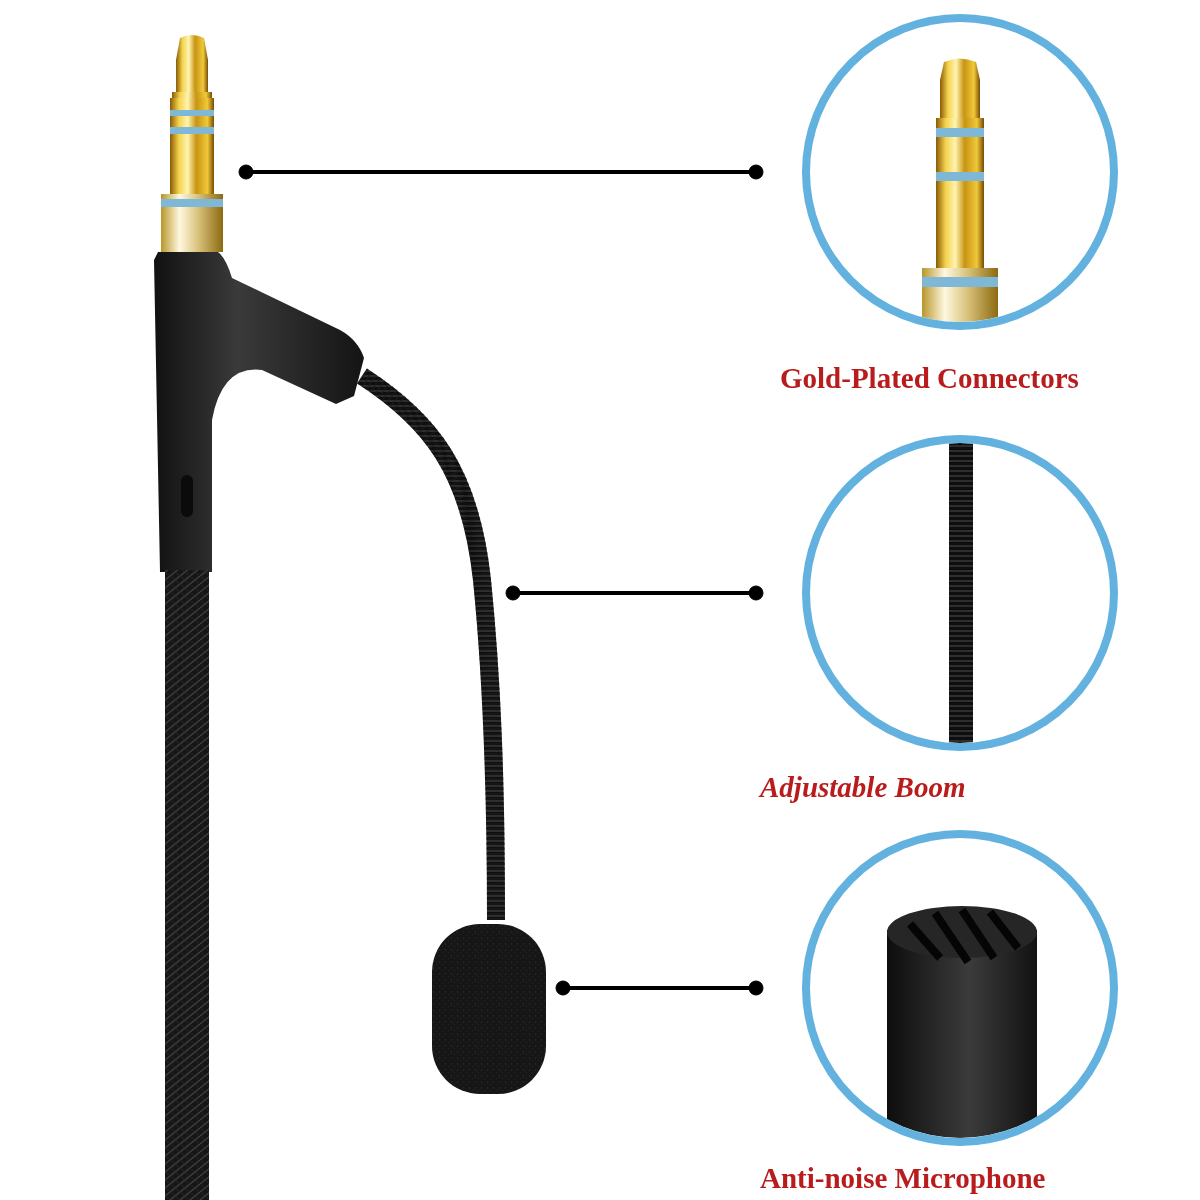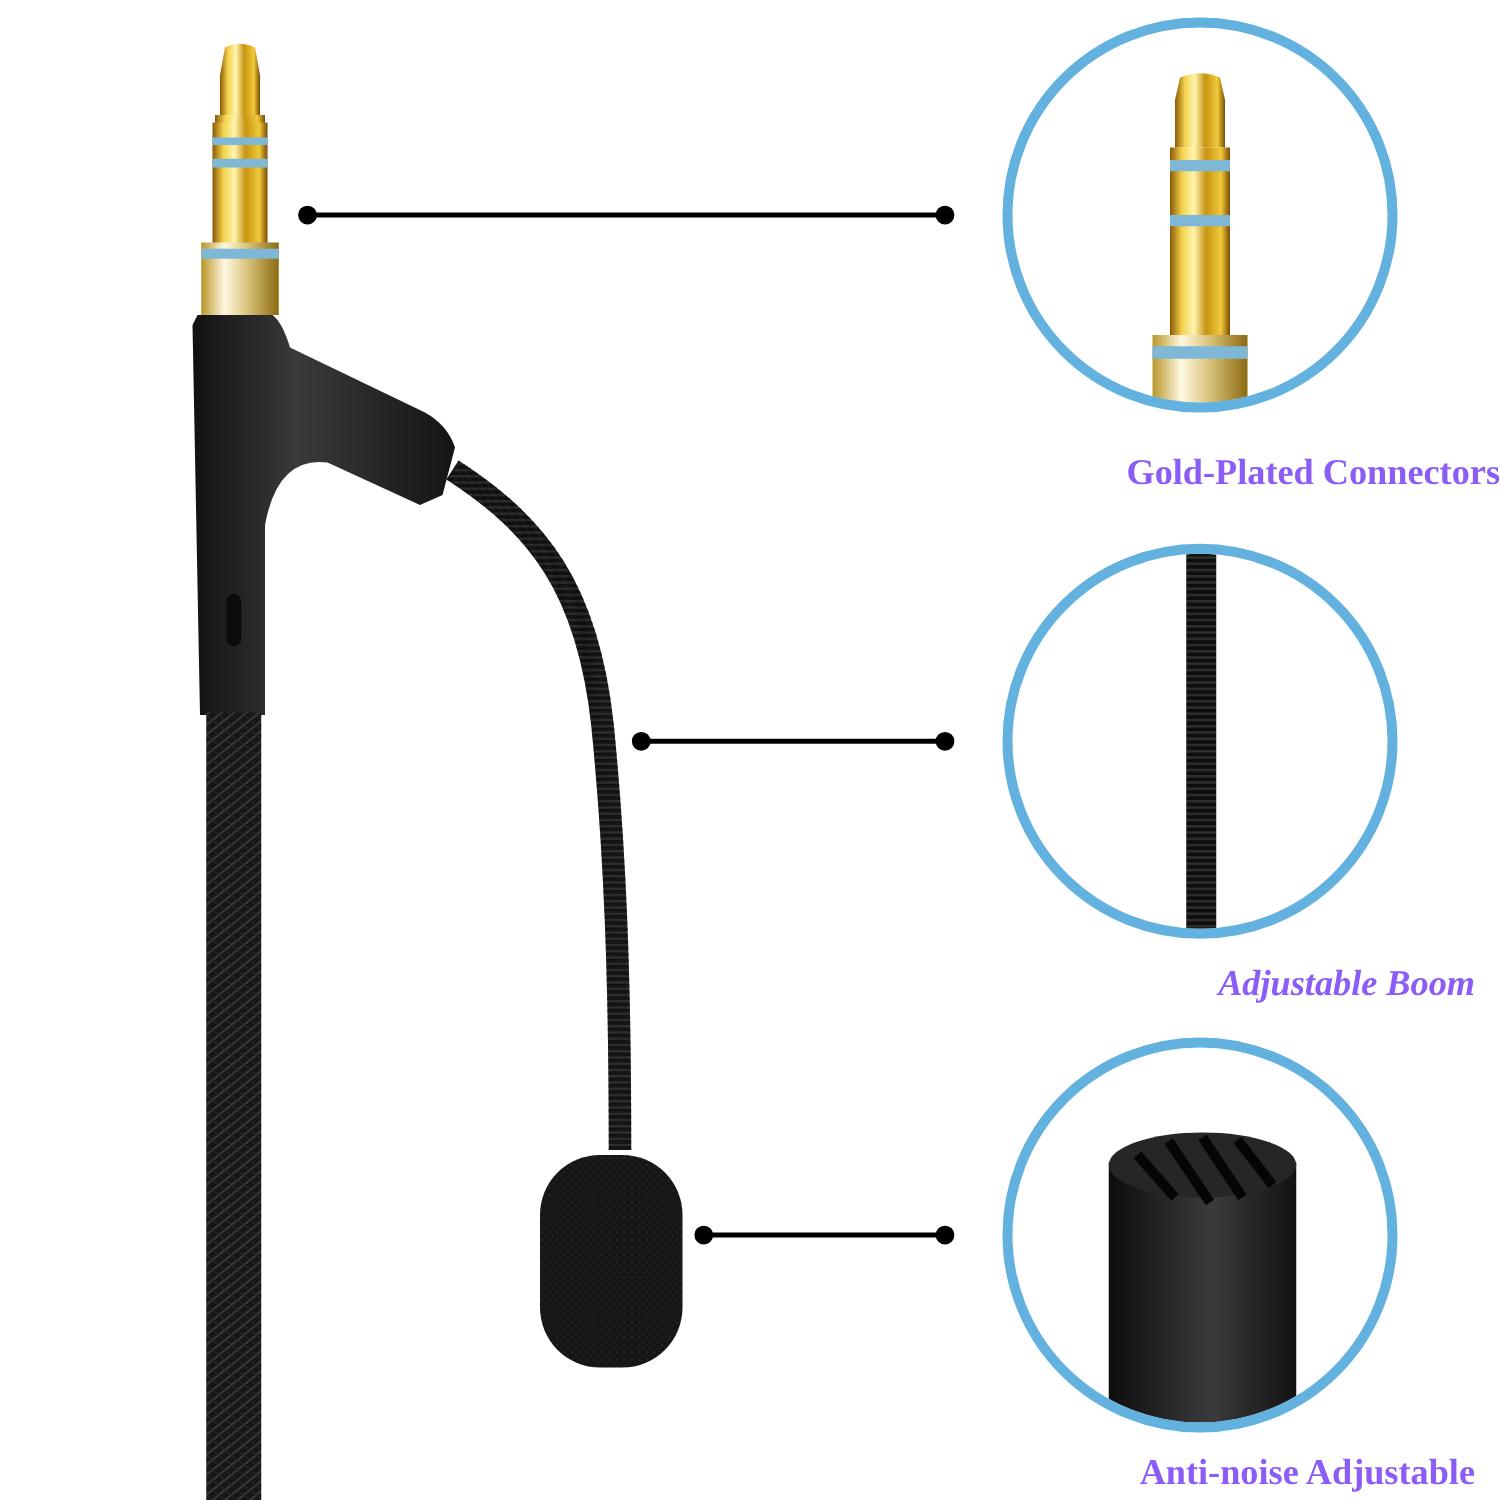--- a/index.html
+++ b/index.html
@@ -1,20 +1,20 @@
 <!DOCTYPE html>
 <html><head>
 <meta charset="utf-8">
 <style>
   html, body { margin: 0; padding: 0; background: #ffffff; }
   body { width: 1200px; height: 1200px; position: relative; overflow: hidden; font-family: "DejaVu Serif", "Liberation Serif", serif; }
   .layer { position: absolute; left: 0; top: 0; }
   .label {
     position: absolute; font-family: "Liberation Serif", "DejaVu Serif", serif;
-    font-weight: bold; font-size: 29px; color: #8b5cf6; text-align: right; white-space: nowrap;
+    font-weight: bold; font-size: 29px; color: #b91c1c; text-align: left; white-space: nowrap;
   }
   #lbl-0 { left: 780px; width: 420px; top: 362px; }
   #lbl-1 { left: 760px; width: 420px; top: 771px; font-style: italic; }
   #lbl-2 { left: 760px; width: 420px; top: 1162px; }
 </style>
 </head>
 <body>
 
 <svg class="layer" width="1200" height="1200" viewBox="0 0 1200 1200">
   <defs>
@@ -138,13 +138,13 @@
       <path d="M935 913 L968 962" stroke="#050505" stroke-width="8"></path>
       <path d="M962 910 L994 958" stroke="#050505" stroke-width="8"></path>
       <path d="M990 912 L1018 948" stroke="#050505" stroke-width="8"></path>
     </g>
     <circle cx="960" cy="988" r="154" fill="none" stroke="#62b1df" stroke-width="8"></circle>
   </g>
 </svg>
 
 <div id="lbl-0" class="label">Gold-Plated Connectors</div>
 <div id="lbl-1" class="label">Adjustable Boom</div>
-<div id="lbl-2" class="label">Anti-noise Adjustable</div>
+<div id="lbl-2" class="label">Anti-noise Microphone</div>
 
 </body></html>

